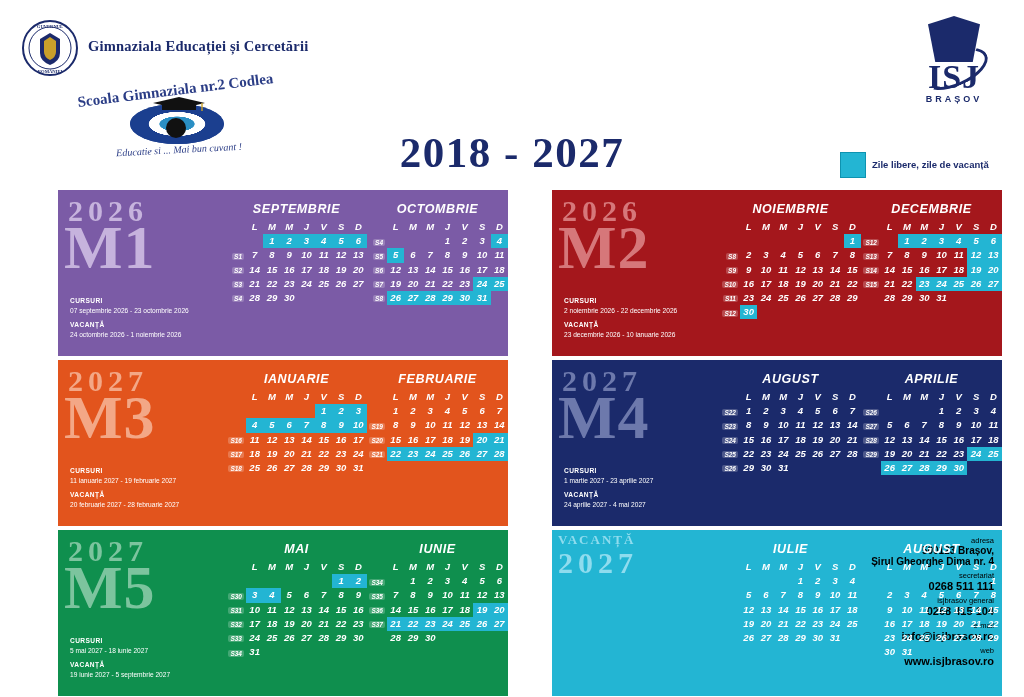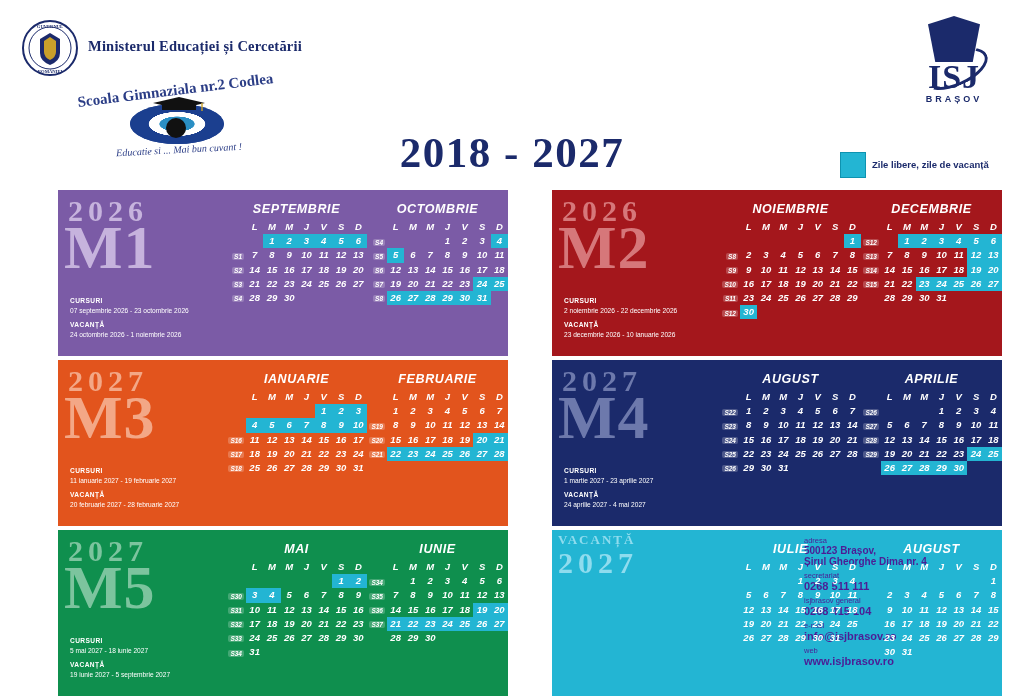--- a/index.html
+++ b/index.html
@@ -173,21 +173,21 @@
   .contact .vac {
     font-family: "Liberation Serif", serif; font-size: 13px; font-weight: bold;
     color: #8fdcee; letter-spacing: 2px;
   }
   .contact .vyear {
     font-family: "Liberation Serif", serif; font-size: 30px; font-weight: bold;
     color: #8fdcee; letter-spacing: 5px; line-height: 30px;
   }
   .contactblock {
     position: absolute; right: 8px; top: 2px; width: 190px;
-    text-align: left; color: #4c1d95;
+    text-align: right; color: #000000;
   }
   .contactblock .k { font-size: 7.5px; margin-top: 4px; }
   .contactblock .v { font-size: 11px; font-weight: bold; }
   .contactblock .v.sm { font-size: 10px; }
 </style>
 </head>
 <body>
 
 <div id="root">
 
@@ -195,21 +195,21 @@
 
     <svg class="gov-seal" viewBox="0 0 56 56">
       <circle cx="28" cy="28" r="27" fill="#fff" stroke="#1b2a6b" stroke-width="2"></circle>
       <circle cx="28" cy="28" r="21" fill="#fff" stroke="#1b2a6b" stroke-width="1"></circle>
       <path d="M28 13 L38 19 L38 33 Q38 41 28 45 Q18 41 18 33 L18 19 Z" fill="#1b2a6b"></path>
       <path d="M28 17 L34 21 L34 32 Q34 37 28 40 Q22 37 22 32 L22 21 Z" fill="#c8a02a"></path>
       <text x="28" y="8" font-size="4.6" fill="#1b2a6b" text-anchor="middle" font-family="Liberation Serif, serif" font-weight="bold">GUVERNUL</text>
       <text x="28" y="53" font-size="4.6" fill="#1b2a6b" text-anchor="middle" font-family="Liberation Serif, serif" font-weight="bold">ROMÂNIEI</text>
     </svg>
 
-    <div class="ministry-text">Ministerul Educației și Cercetării</div>
+    <div class="ministry-text">Gimnaziala Educației și Cercetării</div>
 
     <div class="school-logo">
       <div class="arc">Scoala Gimnaziala nr.2 Codlea</div>
       <div class="eye"></div>
       <div class="pupil"></div>
       <svg class="cap" viewBox="0 0 54 16">
         <polygon points="27,1 53,7 27,13 1,7" fill="#111"></polygon>
         <rect x="10" y="8" width="34" height="6" fill="#111"></rect>
         <line x1="50" y1="7" x2="50" y2="15" stroke="#c8a02a" stroke-width="1.4"></line>
       </svg>

